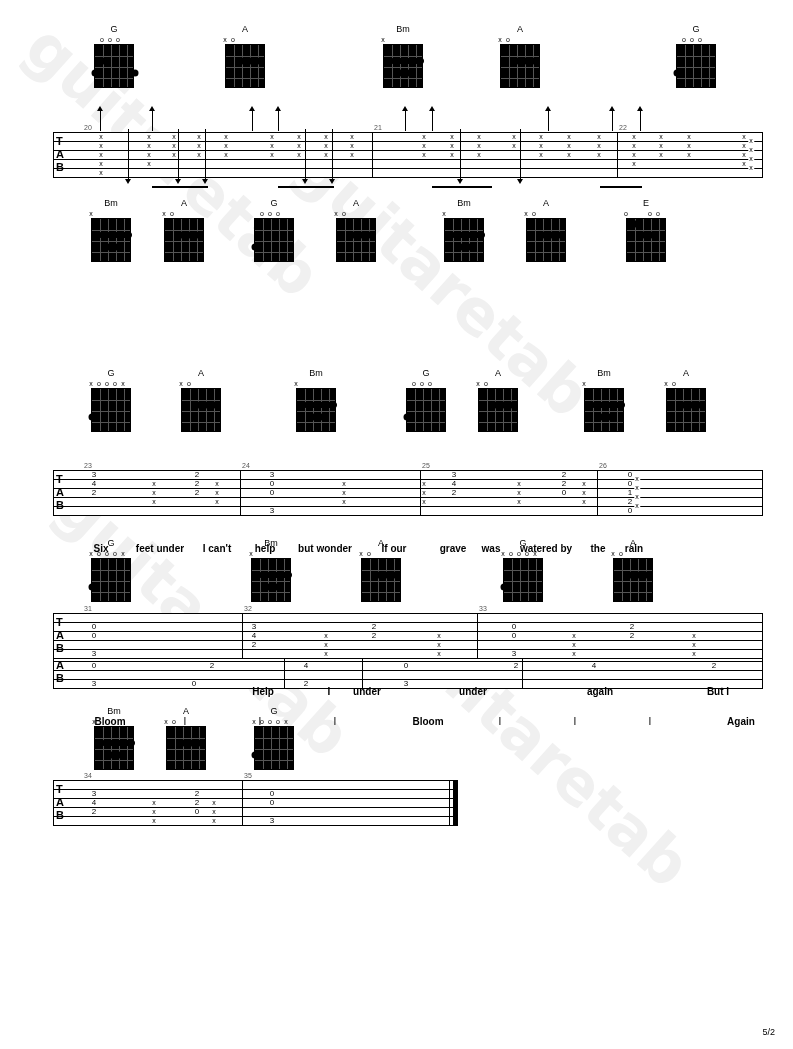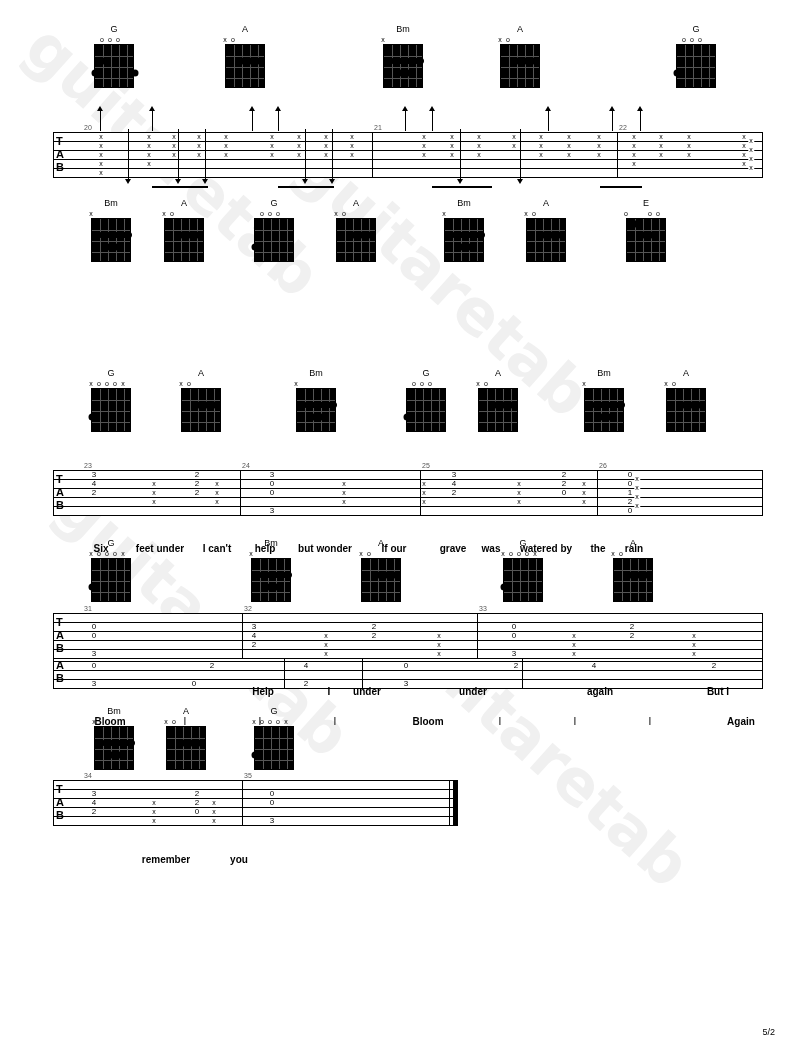--- a/index.html
+++ b/index.html
@@ -1101,20 +1101,16 @@
       <div class="note" style="left:143px; top:22px;">2</div>
       <div class="note" style="left:143px; top:31px;">0</div>
       <div class="note xnote" style="left:160px; top:22px;">x</div>
       <div class="note xnote" style="left:160px; top:31px;">x</div>
       <div class="note xnote" style="left:160px; top:40px;">x</div>
       <div class="note" style="left:218px; top:13px;">0</div>
       <div class="note" style="left:218px; top:22px;">0</div>
       <div class="note" style="left:218px; top:40px;">3</div>
     </div>
 
-    <div class="lyrics" style="top:148px;">
-      <div class="lyric" style="left:166px;">remember</div>
-      <div class="lyric" style="left:239px;">you</div>
-    </div>
   </div>
 
   <div class="pagenum">5/2</div>
 </div>
 
 </body></html>

